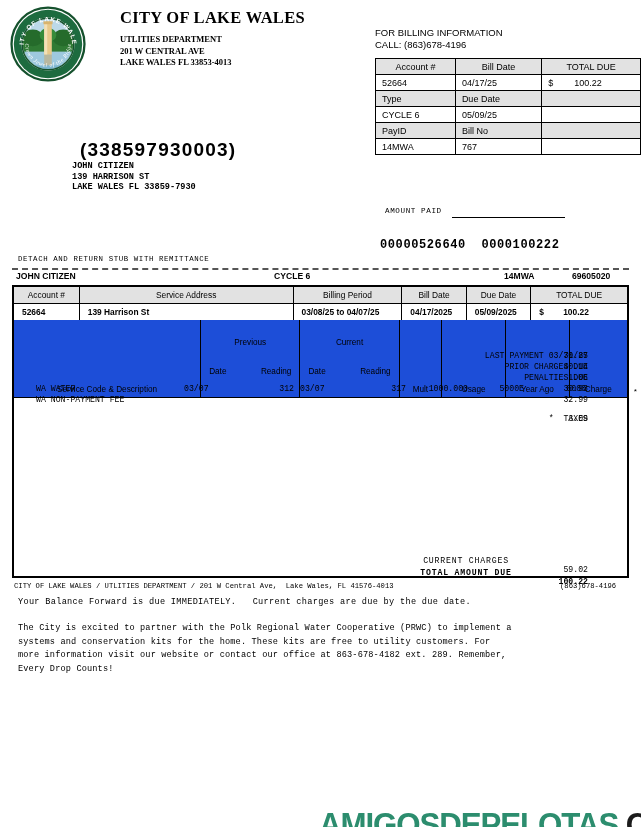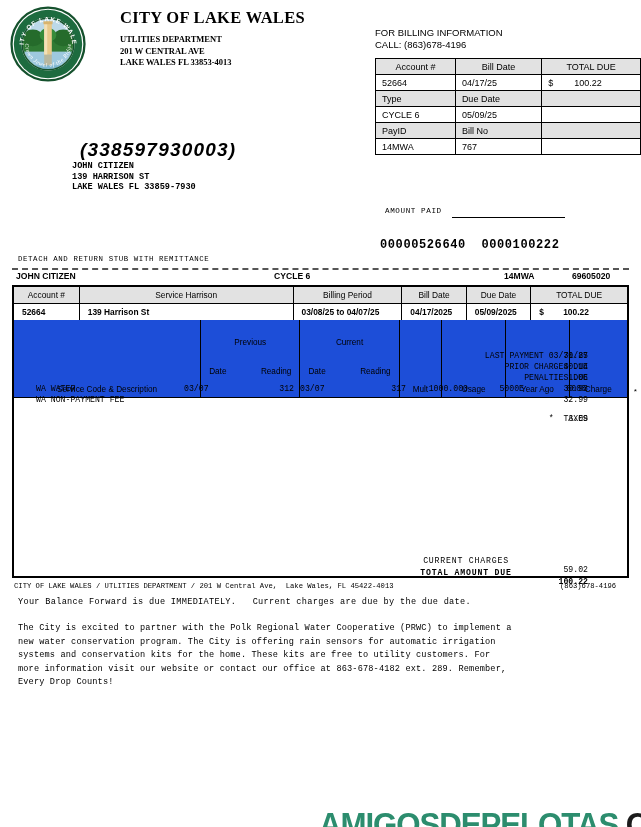--- a/index.html
+++ b/index.html
@@ -66,21 +66,20 @@
   #billing-table .money-sym { display:inline-block; width: 26px; }
 
   
   #acct-big {
     left: 80px; top: 139px;
     font-family: "Liberation Sans", sans-serif;
     font-size: 19px;
     font-weight: bold;
     letter-spacing: 1.2px;
     white-space: pre;
-    font-style: italic;
   }
   #cust-address {
     left: 72px; top: 161px;
     font-family: "Liberation Mono", monospace;
     font-size: 8.6px;
     line-height: 10.6px;
     font-weight: bold;
   }
   #cust-address div { white-space: pre; }
 
@@ -396,21 +395,21 @@
   <span id="stub-payid">14MWA</span>
   <span id="stub-seq">69605020</span>
 </div>
 
 <div id="main-box" class="abs">
 
   <table id="acct-table">
     <tbody>
         <tr class="head">
       <td class="w-acct">Account #</td>
-      <td class="w-addr">Service Harrison</td>
+      <td class="w-addr">Service Address</td>
       <td class="w-period">Billing Period</td>
       <td class="w-bdate">Bill Date</td>
       <td class="w-ddate">Due Date</td>
       <td class="w-due">TOTAL DUE</td>
     </tr>
     <tr>
       <td class="w-acct">52664</td>
       <td class="w-addr">139 Harrison St</td>
       <td class="w-period">03/08/25 to 04/07/25</td>
       <td class="w-bdate">04/17/2025</td>
@@ -490,26 +489,25 @@
     <div class="tot-row tot-bold" style="top:208px">
       <span class="lbl">TOTAL AMOUNT DUE</span>
       <span class="amt">100.22</span>
     </div>
 
   </div>
 </div>
 
 <div id="outside-ast" class="abs">*</div>
 
-<div id="addr-footer" class="abs">CITY OF LAKE WALES / UTLITIES DEPARTMENT / 201 W Central Ave,  Lake Wales, FL 45422-4013</div>
+<div id="addr-footer" class="abs">CITY OF LAKE WALES / UTLITIES DEPARTMENT / 201 W Central Ave,  Lake Wales, FL 41576-4013</div>
 <div id="phone-footer" class="abs">(863)678-4196</div>
 <div id="balance-notice" class="abs">Your Balance Forward is due IMMEDIATELY.   Current charges are due by the due date.</div>
 <div id="message-body" class="abs">
   <div>The City is excited to partner with the Polk Regional Water Cooperative (PRWC) to implement a</div>
-  <div>new water conservation program. The City is offering rain sensors for automatic irrigation</div>
   <div>systems and conservation kits for the home. These kits are free to utility customers. For</div>
   <div>more information visit our website or contact our office at 863-678-4182 ext. 289. Remember,</div>
   <div>Every Drop Counts!</div>
 </div>
 
 <div id="watermark" class="abs">
   <span id="wm-main">AMIGOSDEPELOTAS</span><span id="wm-tld">.COM</span>
 </div>
 
 </body></html>

